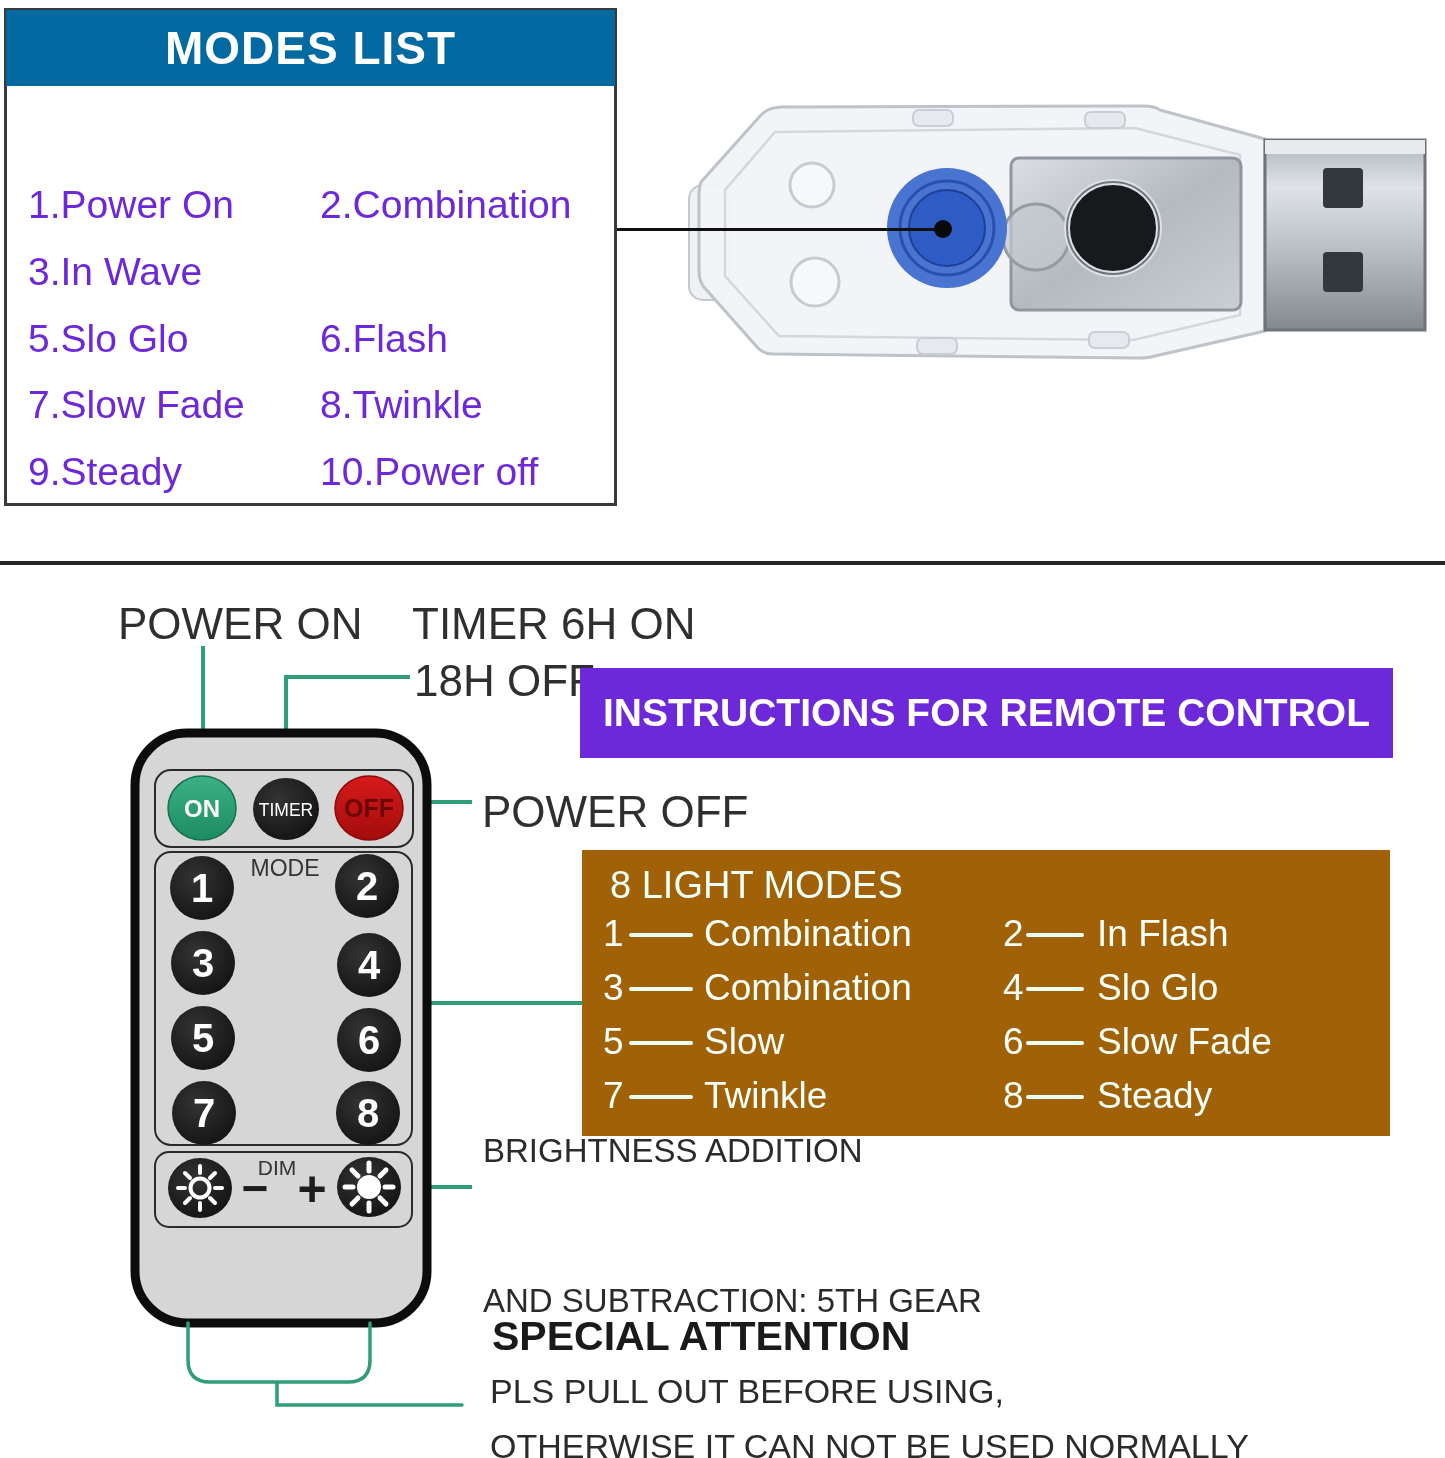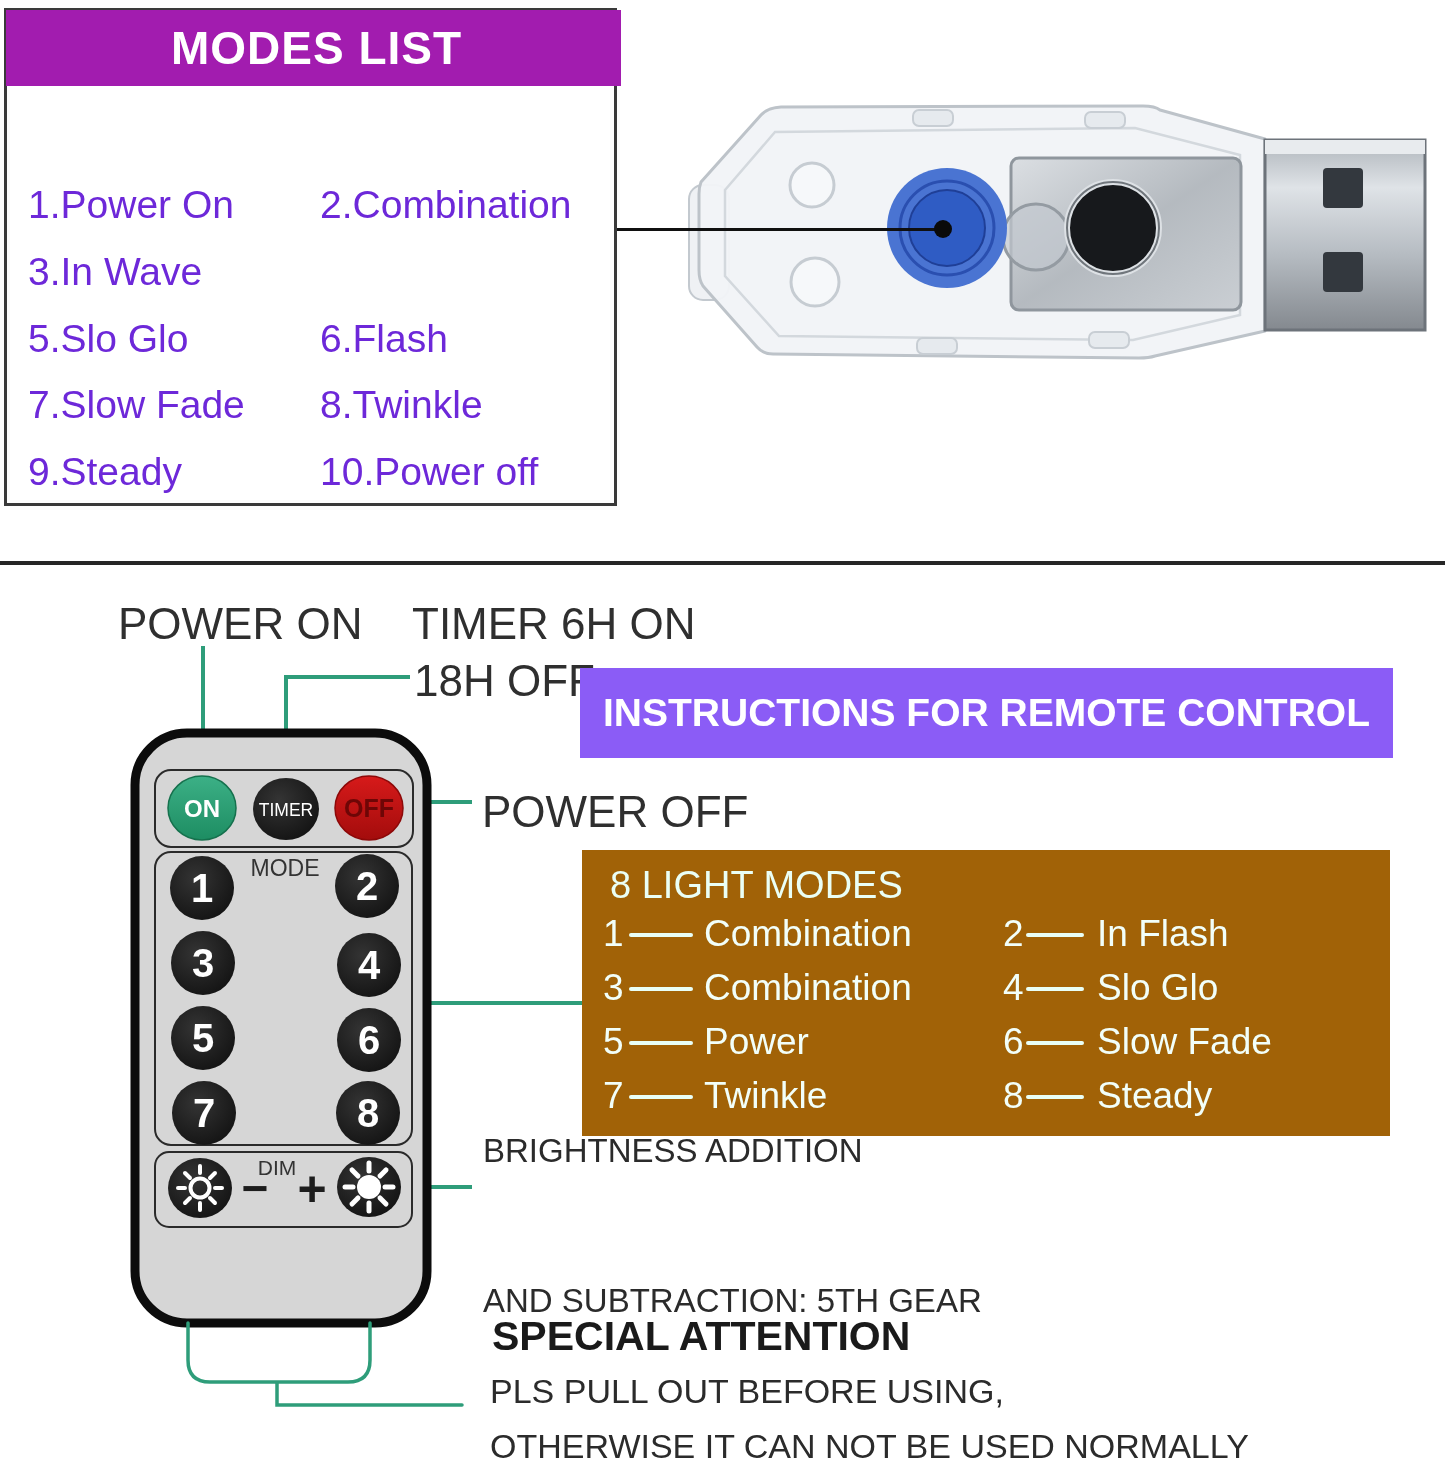--- a/index.html
+++ b/index.html
@@ -1,37 +1,37 @@
 <!DOCTYPE html>
 <html><head>
 <meta charset="utf-8">
 <style>
   html,body{margin:0;padding:0;background:#fff;}
   #stage{position:relative;width:1445px;height:1458px;background:#ffffff;overflow:hidden;
          font-family:"Liberation Sans", sans-serif;color:#262626;}
   .abs{position:absolute;}
   
   .modes-box{left:4px;top:8px;width:613px;height:498px;border:3px solid #3a3a3a;background:#fff;box-sizing:border-box;}
-  .modes-header{position:absolute;left:-1px;top:-1px;width:609px;height:76px;background:#a21caf;
-                display:flex;align-items:center;justify-content:center;padding-left:6px;}
+  .modes-header{position:absolute;left:-1px;top:-1px;width:609px;height:76px;background:#0369a1;
+                display:flex;align-items:center;justify-content:center;}
   .modes-header span{color:#fff;font-weight:bold;font-size:46px;letter-spacing:1px;}
   .mode-item{position:absolute;font-size:39px;color:#6d28d9;white-space:nowrap;line-height:1;margin-top:44px;}
   .mi-col1{left:21px;}
   .mi-col2{left:313px;}
   
   .blk-line{background:#101010;}
   .grn-line{background:#2e9d7a;}
   .dot{width:18px;height:18px;border-radius:50%;background:#0a0a0a;}
   .divider{left:0;top:561px;width:1445px;height:4px;background:#262626;}
   
   .lbl{font-size:44px;color:#2f2f2f;white-space:nowrap;line-height:1;}
   .lbl-sm{font-size:33px;color:#2b2b2b;white-space:nowrap;line-height:1;}
   .special-title{font-size:41px;font-weight:bold;color:#1a1a1a;white-space:nowrap;line-height:1;}
   
-  .banner{left:580px;top:668px;width:813px;height:90px;background:#8b5cf6;
+  .banner{left:580px;top:668px;width:813px;height:90px;background:#6d28d9;
           display:flex;align-items:center;justify-content:center;}
   .banner span{color:#fff;font-weight:bold;font-size:39px;white-space:nowrap;}
   .lm-panel{left:582px;top:850px;width:808px;height:286px;background:#a16207;}
   .lm-title{position:absolute;left:28px;top:14px;color:#eafff5;font-size:38px;white-space:nowrap;}
   .lm-num{position:absolute;color:#f2fff9;font-size:37px;line-height:1;}
   .lm-label{position:absolute;color:#f2fff9;font-size:37px;line-height:1;white-space:nowrap;}
   .lm-dash{position:absolute;height:4px;background:#e9fff6;border-radius:2px;}
 </style>
 </head>
 <body>
@@ -216,21 +216,21 @@
 
     <span class="lm-num" style="left:21px;top:119px">3</span>
     <div class="lm-dash" style="left:47px;top:137px;width:64px"></div>
     <span class="lm-label" style="left:122px;top:119px">Combination</span>
     <span class="lm-num" style="left:421px;top:119px">4</span>
     <div class="lm-dash" style="left:444px;top:137px;width:58px"></div>
     <span class="lm-label" style="left:515px;top:119px">Slo Glo</span>
 
     <span class="lm-num" style="left:21px;top:173px">5</span>
     <div class="lm-dash" style="left:47px;top:191px;width:64px"></div>
-    <span class="lm-label" style="left:122px;top:173px">Power</span>
+    <span class="lm-label" style="left:122px;top:173px">Slow</span>
     <span class="lm-num" style="left:421px;top:173px">6</span>
     <div class="lm-dash" style="left:444px;top:191px;width:58px"></div>
     <span class="lm-label" style="left:515px;top:173px">Slow Fade</span>
 
     <span class="lm-num" style="left:21px;top:227px">7</span>
     <div class="lm-dash" style="left:47px;top:245px;width:64px"></div>
     <span class="lm-label" style="left:122px;top:227px">Twinkle</span>
     <span class="lm-num" style="left:421px;top:227px">8</span>
     <div class="lm-dash" style="left:444px;top:245px;width:58px"></div>
     <span class="lm-label" style="left:515px;top:227px">Steady</span>

